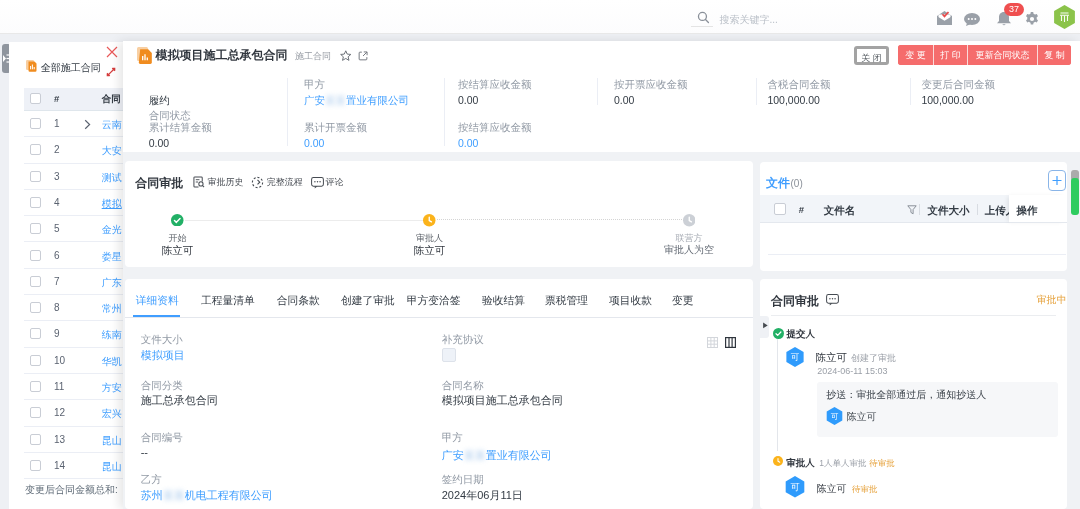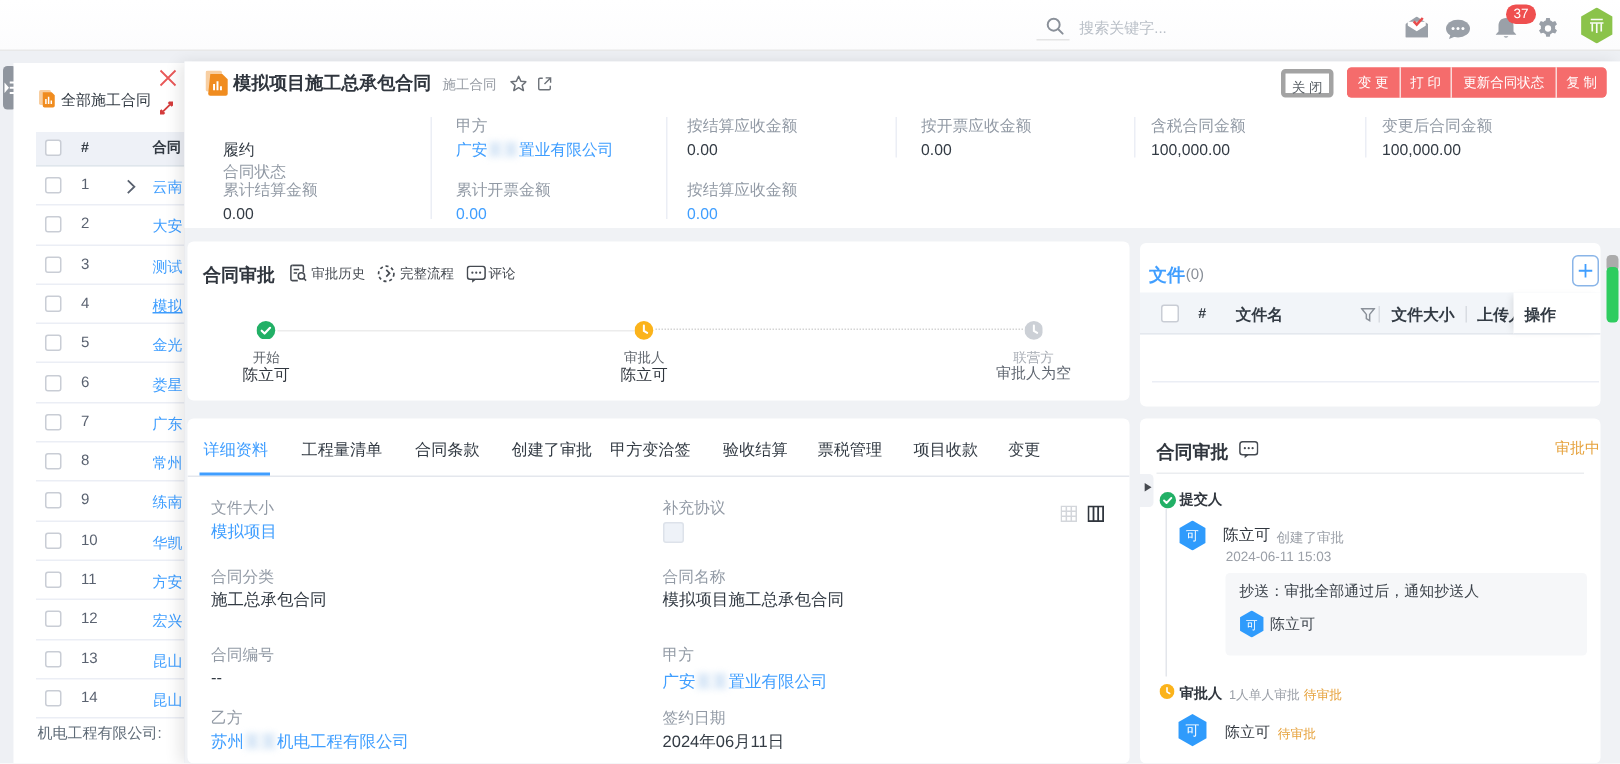--- a/index.html
+++ b/index.html
@@ -141,21 +141,21 @@
             <span class="cb"></span>
             <span class="num">13</span>
             <span class="nm">昆山</span>
           </div>
         <div class="lrow" style="top:410.9px">
             <span class="cb"></span>
             <span class="num">14</span>
             <span class="nm">昆山</span>
           </div>
       </div>
-      <span class="abs" style="left:16px;top:441.5px;color:#5f6b77;font-size:10px;">机电工程有限公司:</span>
+      <span class="abs" style="left:16px;top:441.5px;color:#5f6b77;font-size:10px;">变更后合同金额总和:</span>
     </div>
     <div id="drawer">
       <div id="dhead">
         <svg class="abs" style="left:13.5px;top:6px" width="15" height="17" viewBox="0 0 15 17">
             <rect x="0" y="0" width="11" height="14" rx="1.5" fill="#f8cfa2"></rect>
             <path d="M3.2 2.3 h8 l3.6 3.6 v9.6 a1.4 1.4 0 0 1 -1.4 1.4 h-10.2 a1.4 1.4 0 0 1 -1.4 -1.4 Z" fill="#f08c1f"></path>
             <g stroke="#fff" stroke-width="1.3">
               <line x1="5.7" y1="9" x2="5.7" y2="13.2"></line>
               <line x1="8" y1="7.2" x2="8" y2="13.2"></line>
               <line x1="10.3" y1="10.5" x2="10.3" y2="13.2"></line>

